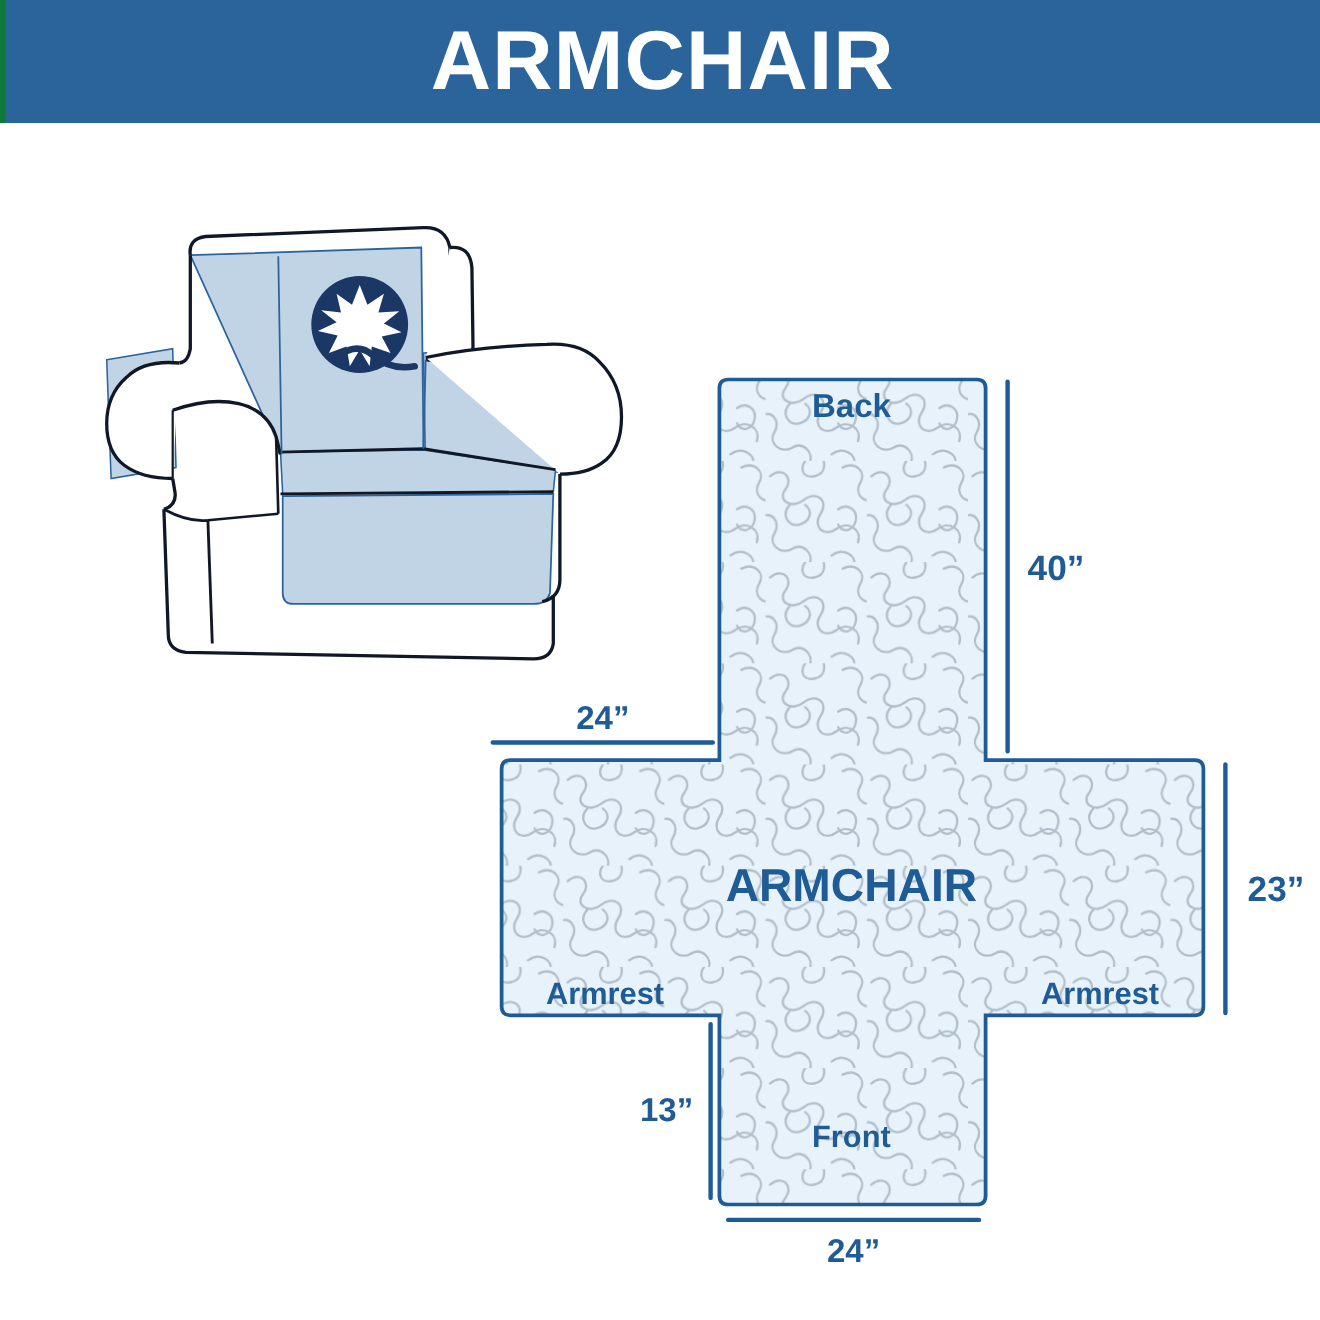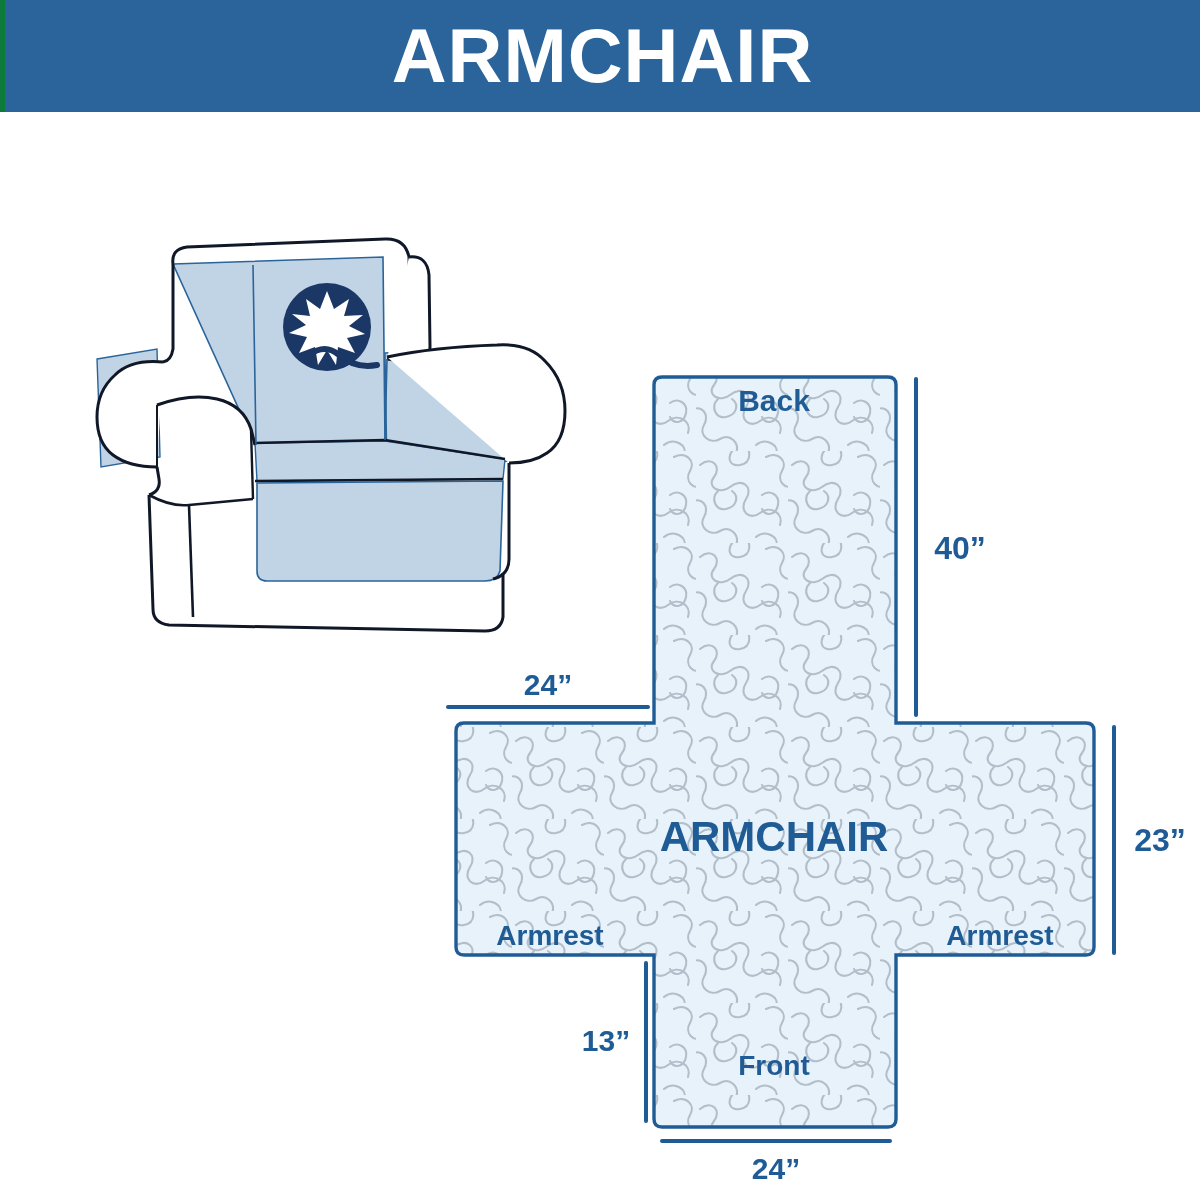--- a/index.html
+++ b/index.html
@@ -42,21 +42,20 @@
   }
 
   
   .canvas {
     position: absolute;
     left: 0;
     top: 112px;
     width: 1200px;
     height: 896px;
     background: #ffffff;
-    margin-top: 32px;
   }
 
   .chair-illustration {
     position: absolute;
     left: 85px;
     top: 85px;
     width: 500px;
     height: 430px;
   }
 

